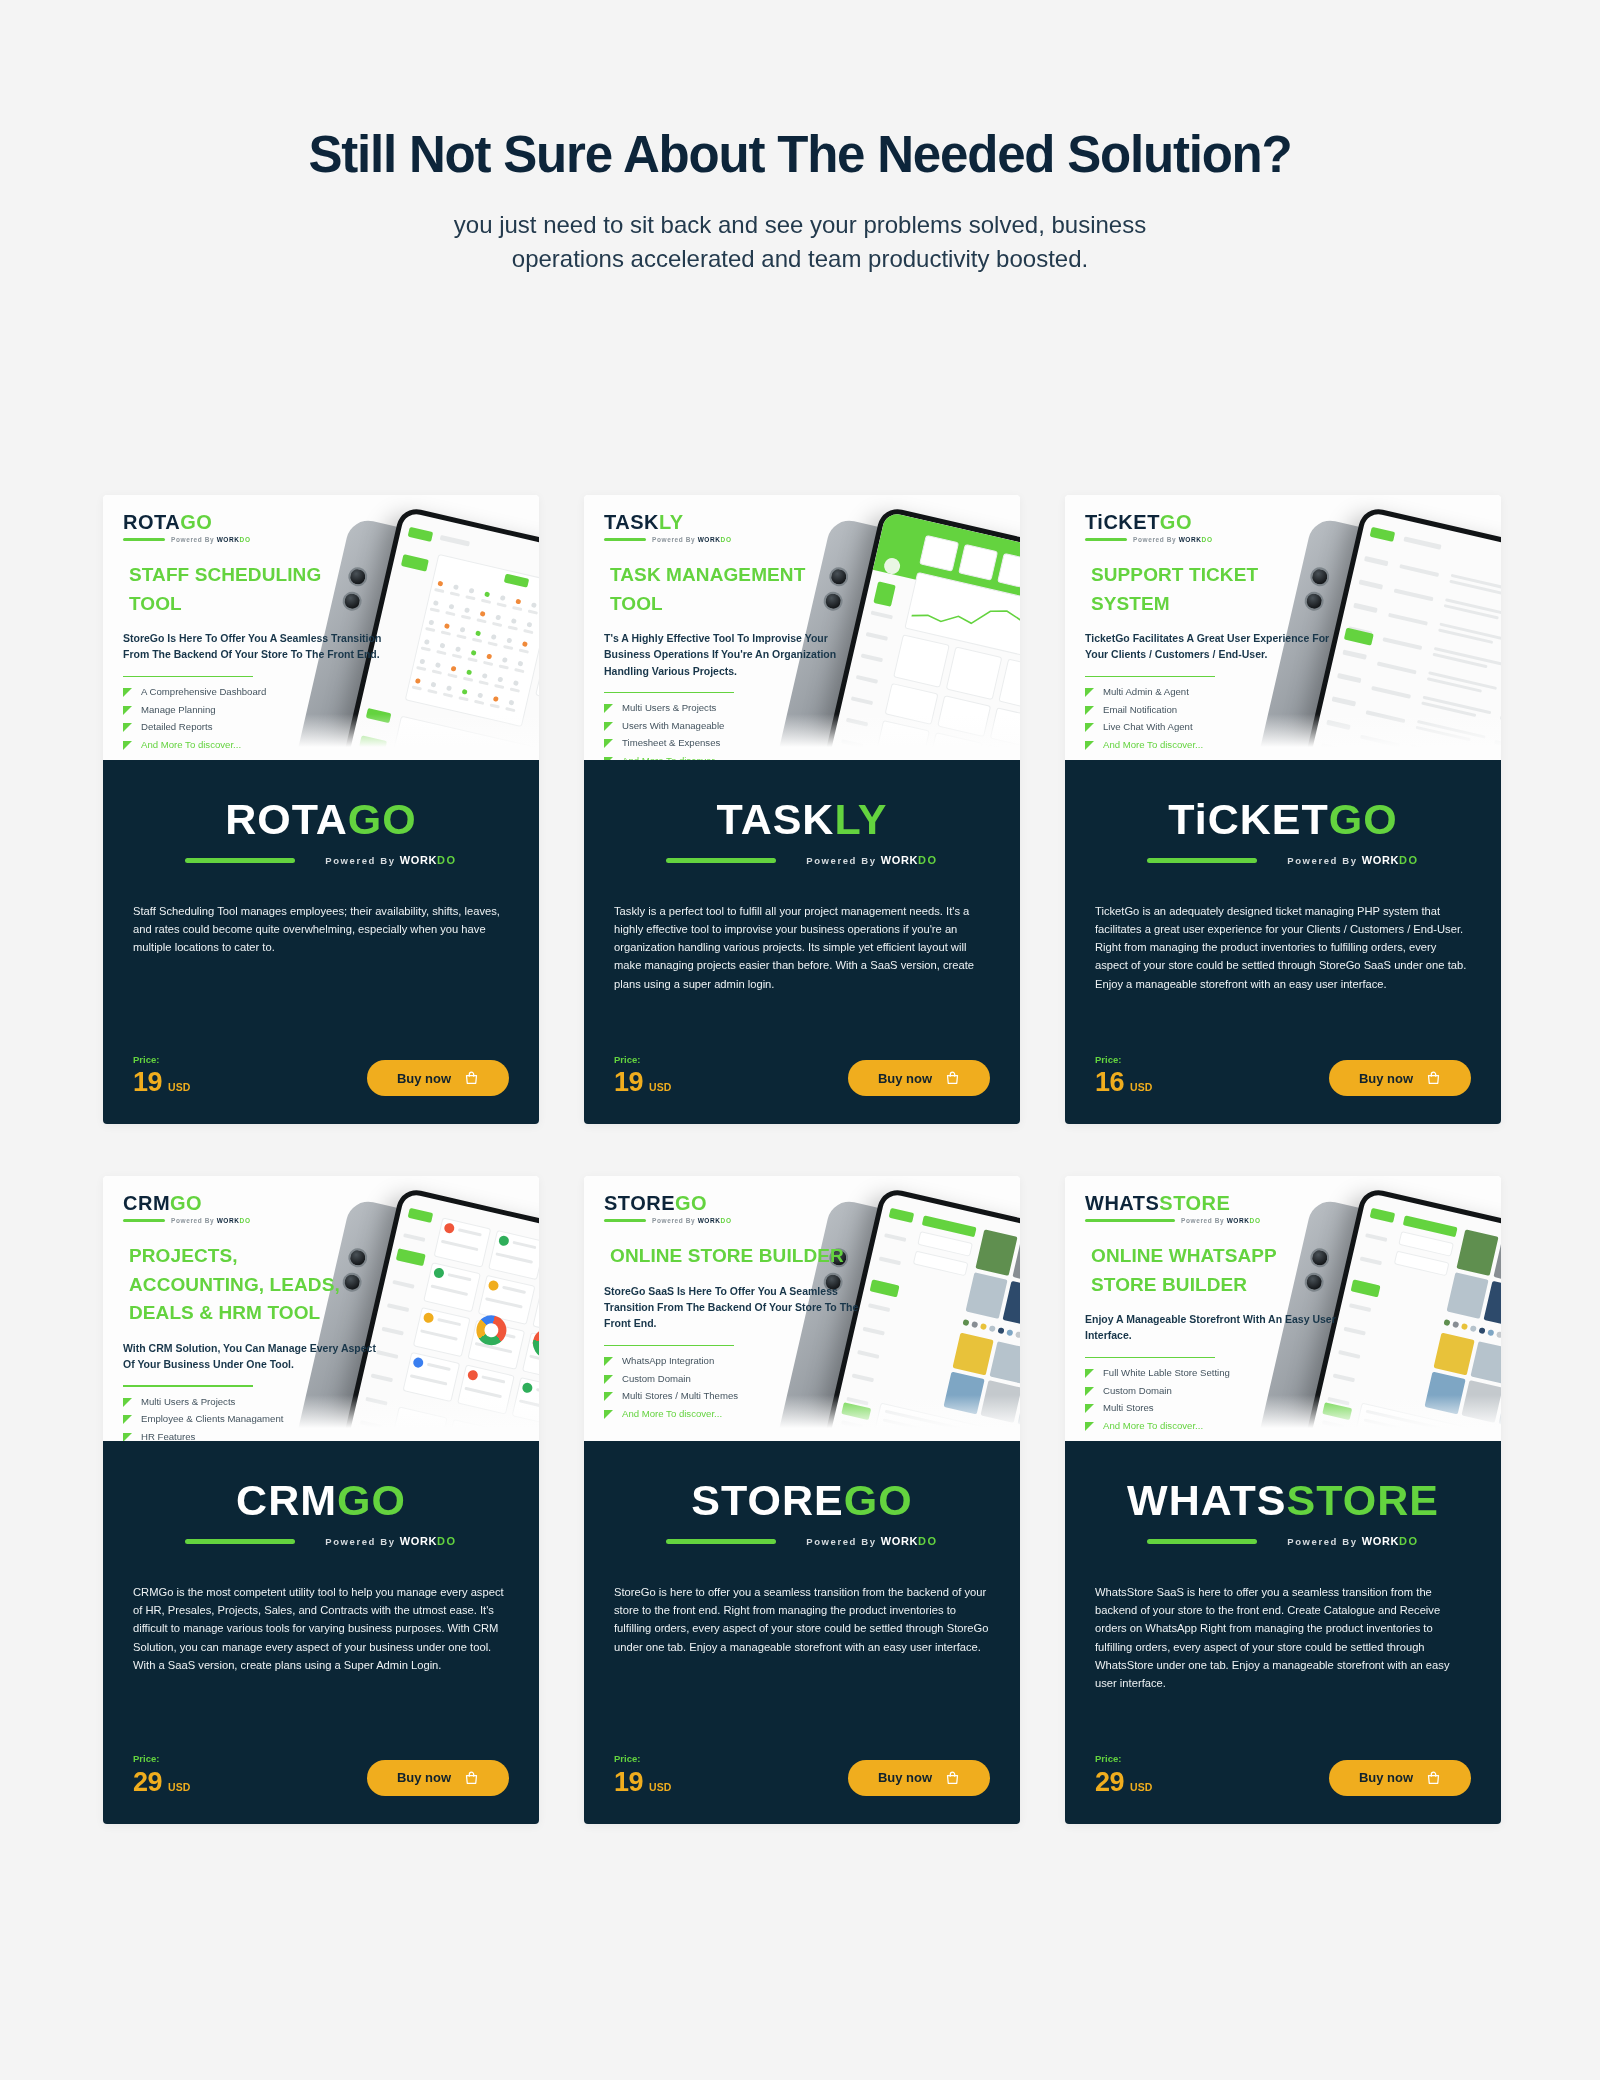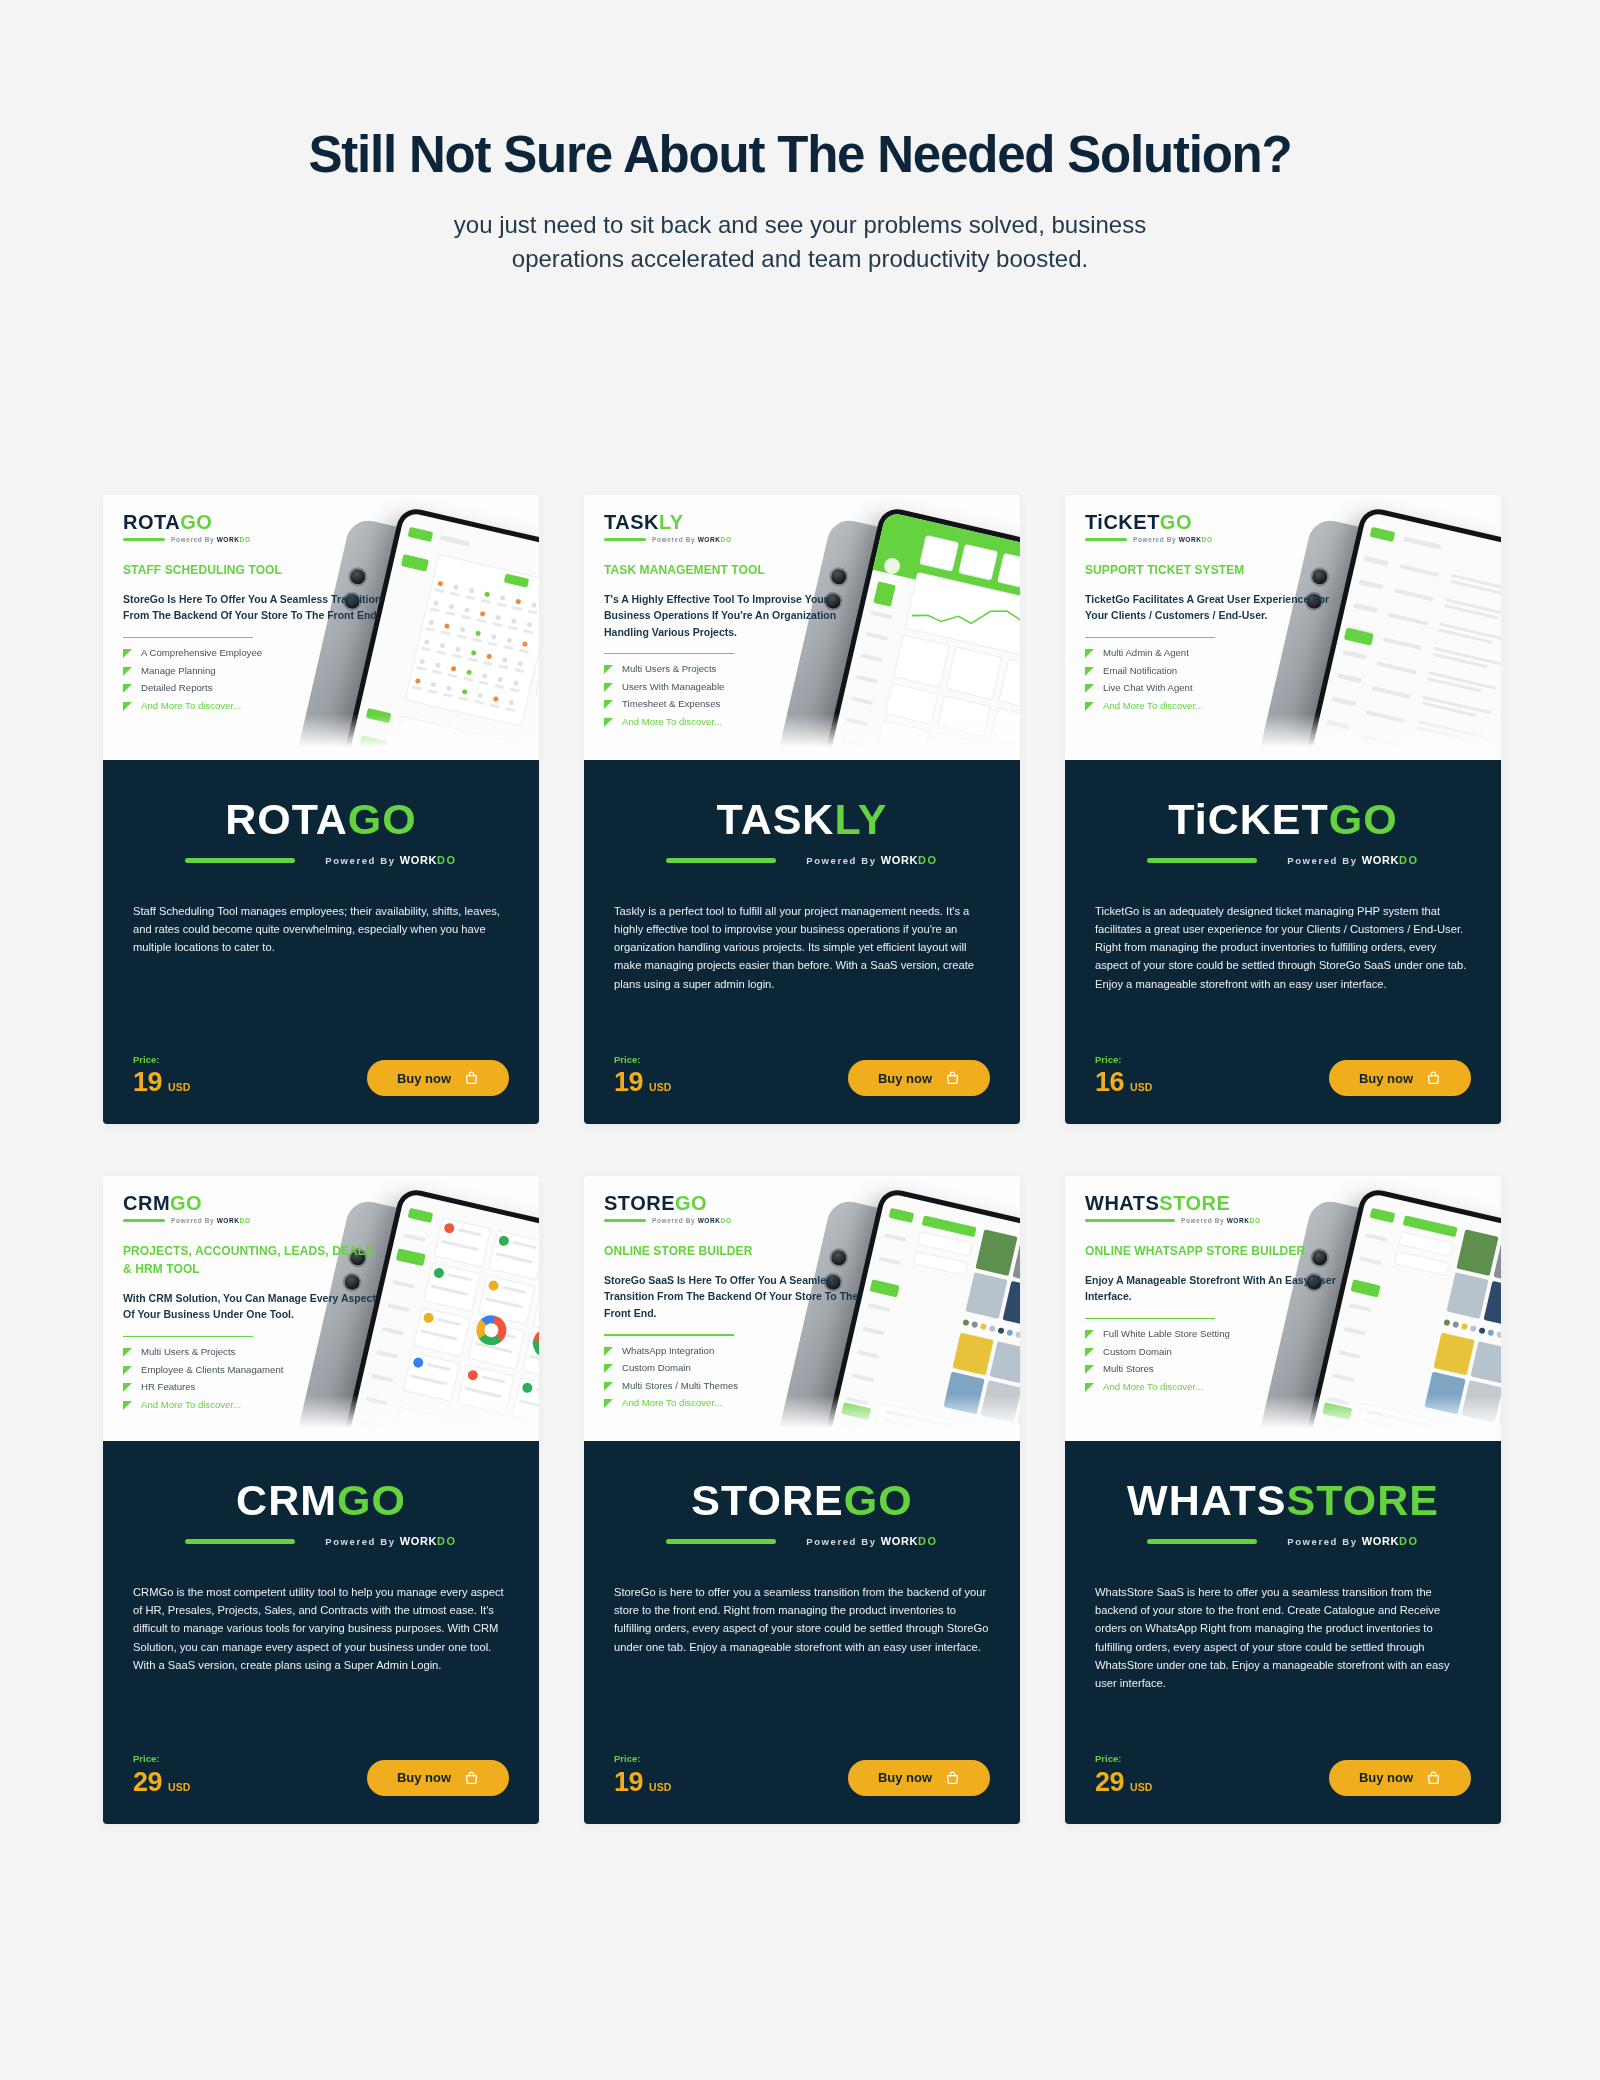--- a/index.html
+++ b/index.html
@@ -62,22 +62,22 @@
   .mini-logo-word .dark { color:#0d253a; }
   .mini-logo-word .grn { color:#64d33f; }
   .mini-pow { display:flex; align-items:center; gap:6px; margin-top:4px; }
   .mini-bar { height:3px; background:#64d33f; border-radius:2px; }
   .mini-pow-txt { font-size:6.5px; color:#8b949b; letter-spacing:.6px; font-weight:600; white-space:nowrap;}
   .mini-pow-txt b { color:#0d253a; font-weight:800; }
   .mini-pow-txt i { color:#64d33f; font-style:normal; font-weight:800; }
 
   .promo-title {
     margin-top:18px;
-    font-size:12px; font-weight:800; color:#64d33f;
-    line-height:1.5; letter-spacing:.1px; text-transform:uppercase;
+    font-size:19px; font-weight:800; color:#64d33f;
+    line-height:1.5; letter-spacing:.1px; text-transform:uppercase;margin-left:6px;
   }
   .promo-desc {
     margin-top:12px;
     font-size:10.5px; line-height:1.55; color:#18364a; font-weight:600;
     width:264px;
   }
   .promo-rule { margin-top:13px; width:130px; height:1.6px; background:#64d33f; }
   .feat-list { margin-top:10px; display:flex; flex-direction:column; gap:7px; }
   .feat { display:flex; align-items:flex-start; gap:9px; }
   .feat-chev {
@@ -303,21 +303,21 @@
                 <span class="mini-bar" style="width:42px"></span>
                 <span class="mini-pow-txt"><span>Powered By</span> <b>WORK</b><i>DO</i></span>
               </div>
             </div>
             <div class="promo-title">STAFF SCHEDULING TOOL</div>
             <div class="promo-desc">StoreGo Is Here To Offer You A Seamless Transition From The Backend Of Your Store To The Front End.</div>
             <div class="promo-rule"></div>
             <div class="feat-list">
               <div class="feat">
                 <span class="feat-chev"></span>
-                <span class="feat-txt">A Comprehensive Employee</span>
+                <span class="feat-txt">A Comprehensive Dashboard</span>
               </div>
               <div class="feat">
                 <span class="feat-chev"></span>
                 <span class="feat-txt">Manage Planning</span>
               </div>
               <div class="feat">
                 <span class="feat-chev"></span>
                 <span class="feat-txt">Detailed Reports</span>
               </div>
               <div class="feat last">

